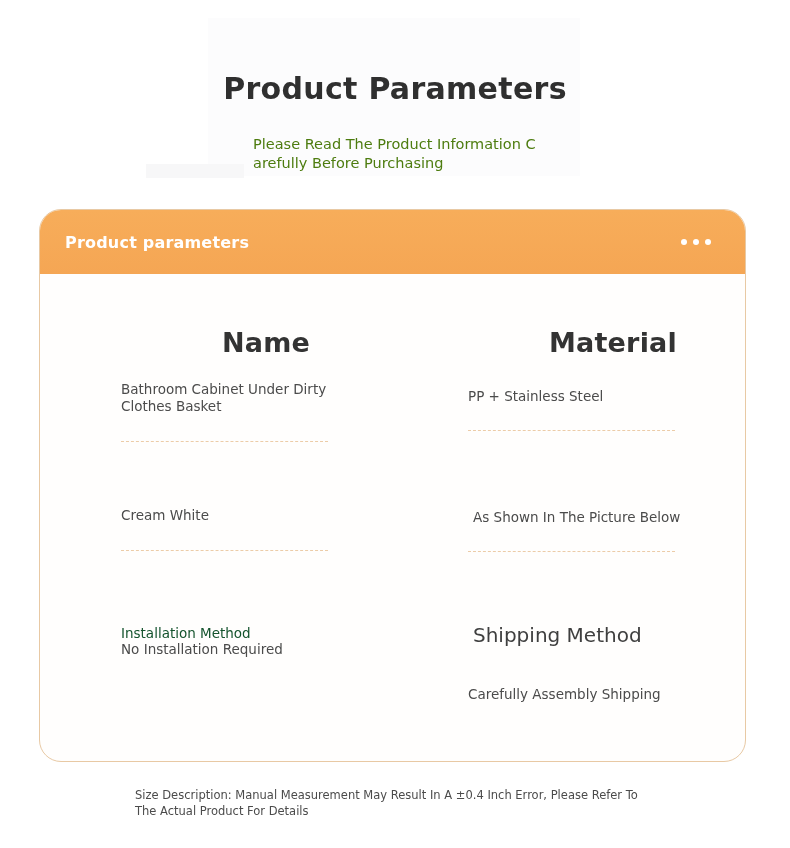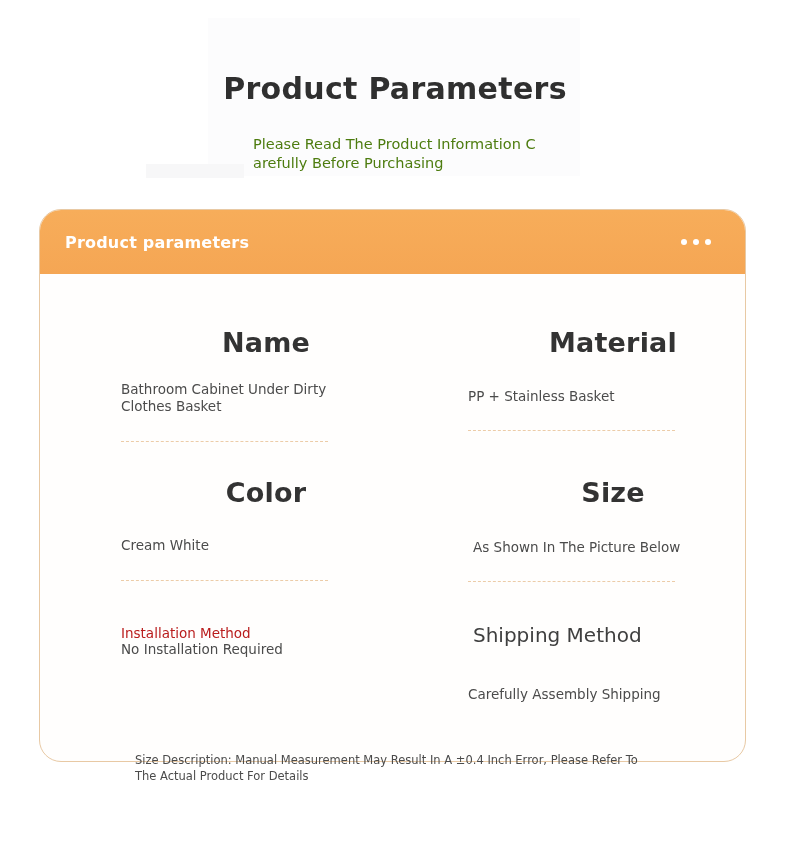--- a/index.html
+++ b/index.html
@@ -63,26 +63,26 @@
     text-align:center;
   }
   .val {
     font-size:13.5px; color:#4b4b4b; line-height:1.28;
     word-break:break-all;
   }
   .val.nw { word-break:normal; }
   .dash {
     border-top:1px dashed #eccaa4; height:0; opacity:.95;
   }
-  .lbl-sm { font-size:13.5px; color:#b91c1c; }
+  .lbl-sm { font-size:13.5px; color:#14532d; }
   .lbl-md { font-size:20px; color:#3f3f3f; }
 
   
   .note {
-    position:absolute; left:135px; top:752px; width:520px;
+    position:absolute; left:135px; top:787px; width:520px;
     font-size:11.5px; color:#4b4b4b; line-height:1.42;
   }
 </style>
 </head>
 <body>
 
 <div class="page">
 
   <div class="ghost g1"></div>
   <div class="ghost g2"></div>
@@ -106,33 +106,31 @@
     <div class="card-body">
 
       <div class="row" style="top:54px;">
         <div class="col left">
           <div class="h-big">Name</div>
           <div class="val" style="margin-top:23px; width:216px;">Bathroom Cabinet Under Dirty Clothes Basket</div>
           <div class="dash" style="margin-top:26px; width:207px;"></div>
         </div>
         <div class="col right">
           <div class="h-big">Material</div>
-          <div class="val nw" style="margin-top:30px;">PP + Stainless Basket</div>
+          <div class="val nw" style="margin-top:30px;">PP + Stainless Steel</div>
           <div class="dash" style="margin-top:25px; width:207px;"></div>
         </div>
       </div>
 
       <div class="row" style="top:204px;">
         <div class="col left">
-          <div class="h-big">Color</div>
           <div class="val nw" style="margin-top:29px;">Cream White</div>
           <div class="dash" style="margin-top:26px; width:207px;"></div>
         </div>
         <div class="col right">
-          <div class="h-big">Size</div>
           <div class="val nw" style="margin-top:31px; margin-left:5px;">As Shown In The Picture Below</div>
           <div class="dash" style="margin-top:25px; width:207px;"></div>
         </div>
       </div>
 
       <div class="row" style="top:351px;">
         <div class="col left">
           <div class="lbl-sm">Installation Method</div>
           <div class="val nw" style="">No Installation Required</div>
         </div>

